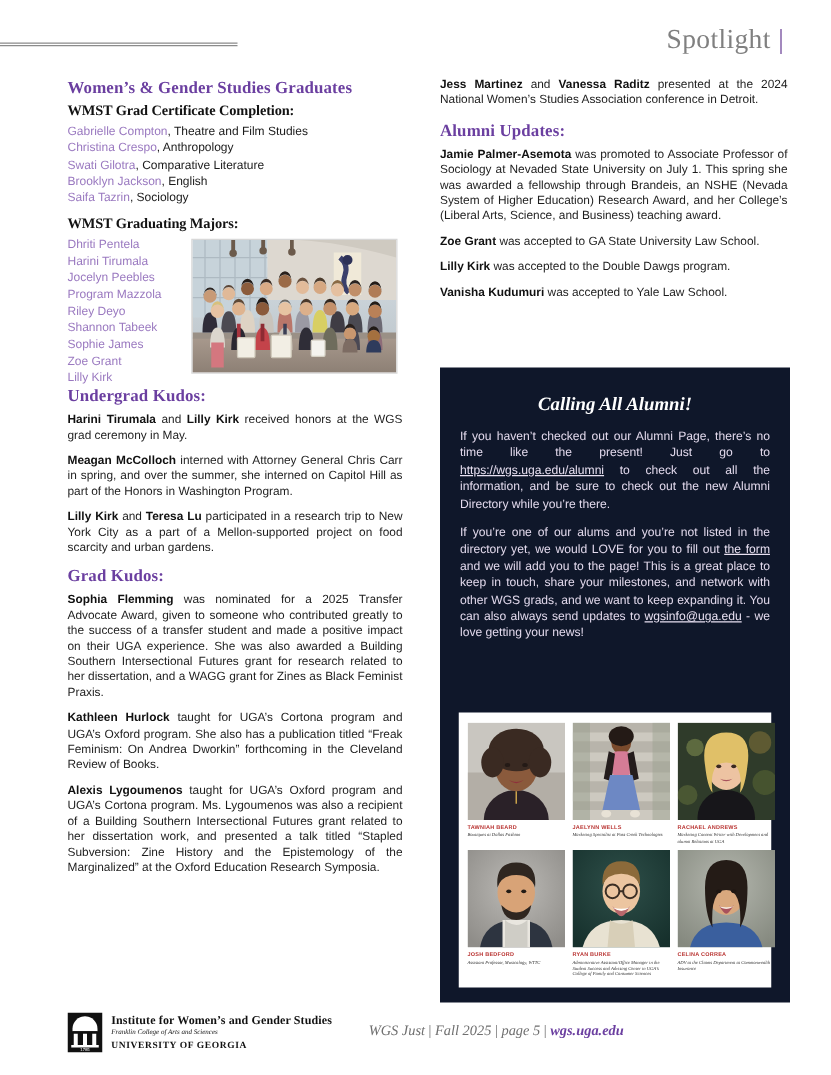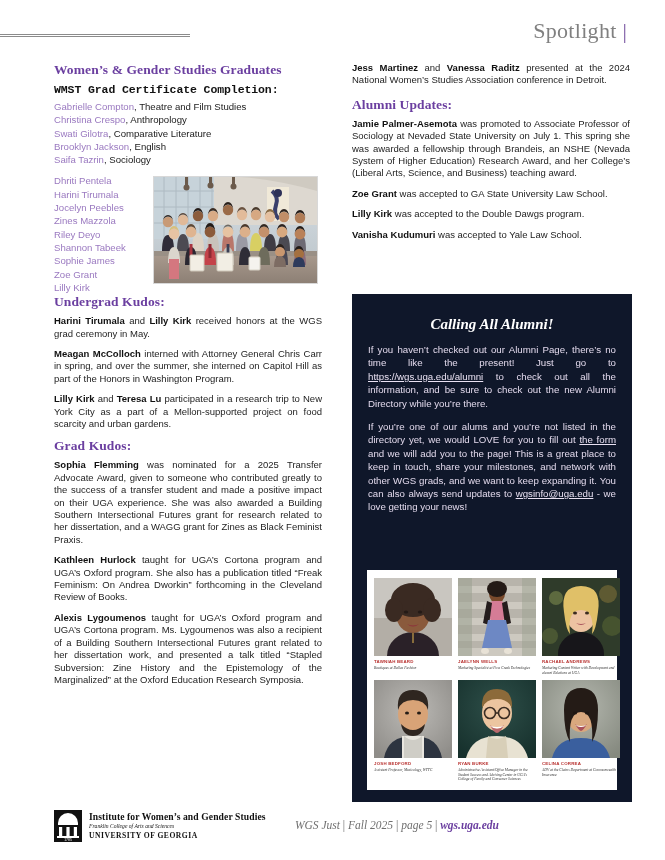--- a/index.html
+++ b/index.html
@@ -80,21 +80,21 @@
 
   h2.sec-serif {
     font-family: "Liberation Serif", serif;
     font-size: 13.5px;
     font-weight: bold;
     color: #6b3fa0;
     margin: 0 0 5px 0;
     letter-spacing: .1px;
   }
   h3.sec-sans {
-    font-family: Liberation Mono, monospace;
+    font-family: Liberation Serif, serif;
     font-size: 11.5px;
     font-weight: bold;
     color: #121212;
     margin: 0 0 4px 0;
     letter-spacing: -.1px;
   }
   .namelist {
     margin: 0 0 8px 0;
     padding: 0;
     list-style: none;
@@ -300,27 +300,28 @@
     <h3 class="sec-sans">WMST Grad Certificate Completion:</h3>
 
     <ul class="namelist">
       <li><span class="nm">Gabrielle Compton</span><span class="dept">, Theatre and Film Studies</span></li>
       <li><span class="nm">Christina Crespo</span><span class="dept">, Anthropology</span></li>
       <li><span class="nm">Swati Gilotra</span><span class="dept">,  Comparative Literature</span></li>
       <li><span class="nm">Brooklyn Jackson</span><span class="dept">, English</span></li>
       <li><span class="nm">Saifa Tazrin</span><span class="dept">, Sociology</span></li>
     </ul>
 
+    <h3 class="sec-sans">WMST Graduating Majors:</h3>
 
     <div class="majors-wrap">
       <ul class="majors-list">
         <li>Dhriti Pentela</li>
         <li>Harini Tirumala</li>
         <li>Jocelyn Peebles</li>
-        <li>Zines Mazzola</li>
+        <li>Program Mazzola</li>
         <li>Riley Deyo</li>
         <li>Shannon Tabeek</li>
         <li>Sophie James</li>
         <li>Zoe Grant</li>
         <li>Lilly Kirk</li>
       </ul>
 
       <div class="grad-photo">
         <svg width="163" height="106" viewBox="0 0 163 106" xmlns="http://www.w3.org/2000/svg">
           <defs>

